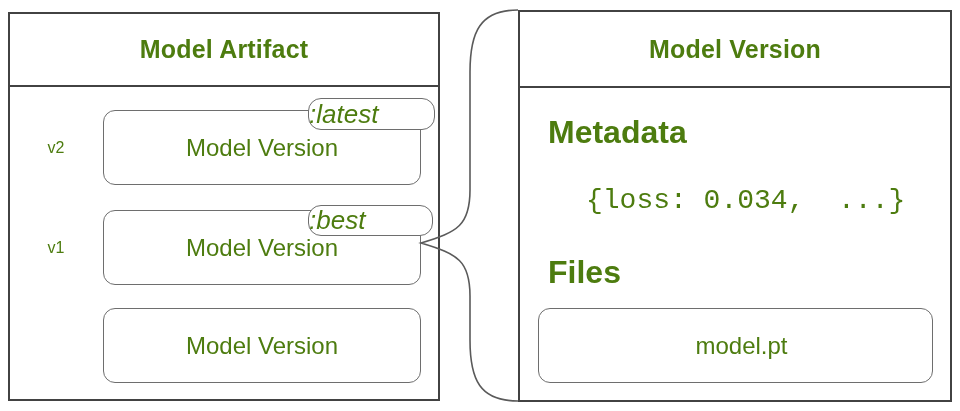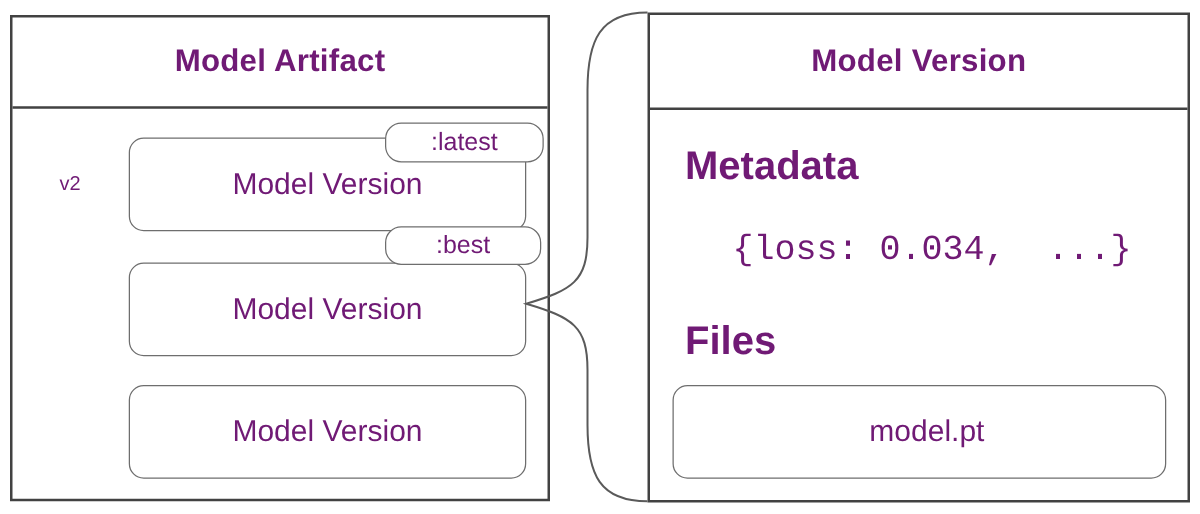--- a/index.html
+++ b/index.html
@@ -2,21 +2,21 @@
 <html><head>
 <meta charset="utf-8">
 <style>
   html, body { margin: 0; padding: 0; background: #ffffff; }
   .canvas {
     position: relative;
     width: 960px;
     height: 411px;
     background: #ffffff;
     font-family: "Liberation Sans", sans-serif;
-    color: #701a75;
+    color: #4d7c0f;
     overflow: hidden;
   }
   .panel {
     position: absolute;
     background: #ffffff;
     border: 2px solid #424242;
     box-sizing: border-box;
   }
   .panel-left  { left: 8px;   top: 12px; width: 432px; height: 389px; }
   .panel-right { left: 518px; top: 10px; width: 434px; height: 392px; }
@@ -58,26 +58,26 @@
     font-size: 16px;
   }
   .tag {
     position: absolute;
     box-sizing: border-box;
     border: 1.5px solid #6e6e6e;
     border-radius: 13px;
     background: #ffffff;
     display: flex;
     align-items: center;
-    justify-content: center;
-    font-size: 20px;
+    font-size: 26px;
     z-index: 3;
+    font-style: italic;
   }
   .tag-latest { left: 298px; top: 84px;  width: 127px; height: 32px; }
-  .tag-best   { left: 298px; top: 167px; width: 125px; height: 31px; }
+  .tag-best   { left: 298px; top: 191px; width: 125px; height: 31px; }
 
   .sec-heading {
     position: absolute;
     left: 28px;
     height: 28px;
     display: flex;
     align-items: center;
     font-weight: bold;
     font-size: 32px;
   }
@@ -126,20 +126,21 @@
     <div class="panel-header">Model Artifact</div>
 
     <div class="vlabel" style="top:96px">v2</div>
     <div class="vbox" style="left:93px; top:96px">
       <span>Model Version</span>
     </div>
     <div class="tag tag-latest">
       <span>:latest</span>
     </div>
 
+    <div class="vlabel" style="top:196px">v1</div>
     <div class="vbox" style="left:93px; top:196px">
       <span>Model Version</span>
     </div>
     <div class="tag tag-best">
       <span>:best</span>
     </div>
 
     <div class="vbox" style="left:93px; top:294px">
       <span>Model Version</span>
     </div>

